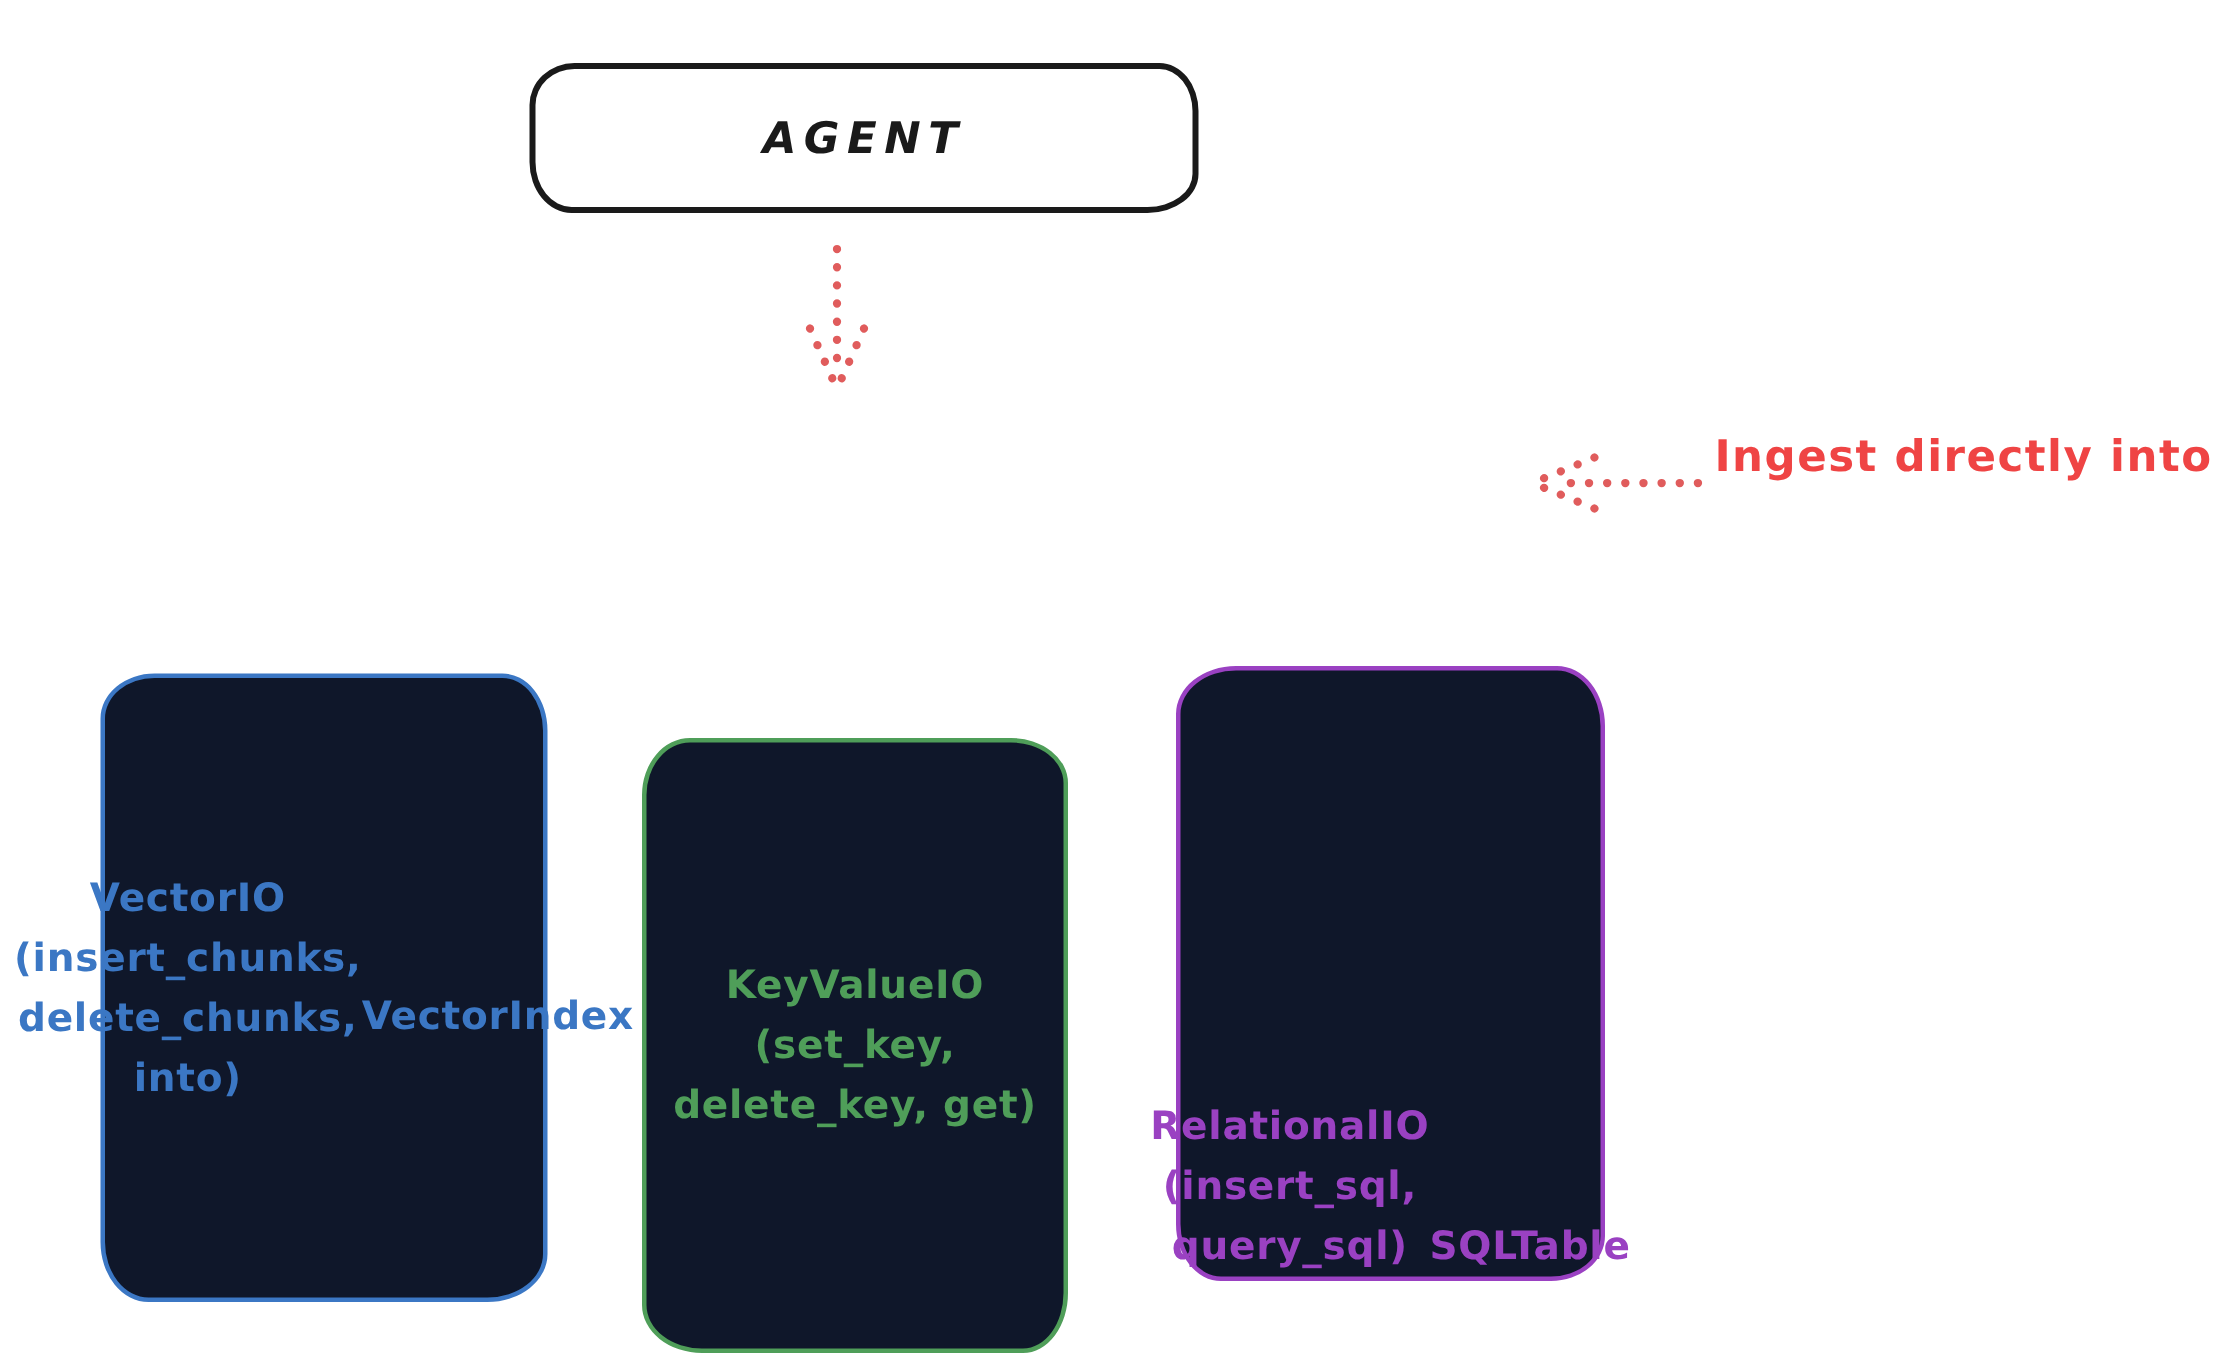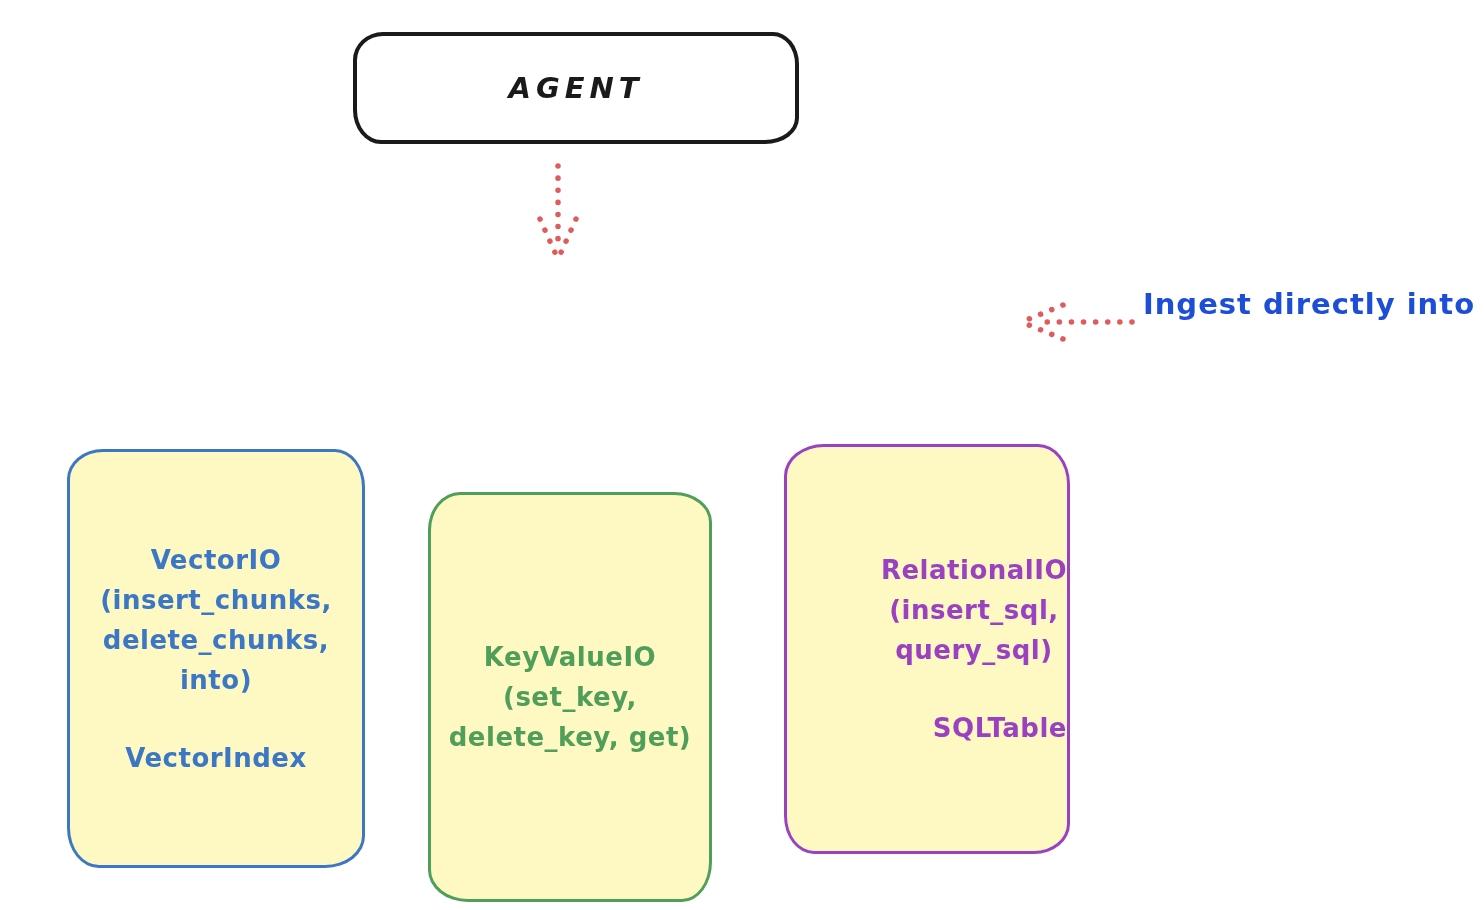--- a/index.html
+++ b/index.html
@@ -18,22 +18,22 @@
   .black-box {
     position: absolute;
     border: 4px solid #1a1a1a;
     background: #ffffff;
     display: flex;
     align-items: center;
     justify-content: center;
     box-sizing: border-box;
   }
   .agent-box {
-    left: 353px; top: 32px;
-    width: 446px; height: 112px;
+    left: 353px; top: 42px;
+    width: 446px; height: 100px;
     border-radius: 30px 26px 34px 28px / 28px 32px 26px 34px;
   }
   .rag-box {
     left: 153px; top: 269px;
     width: 828px; height: 124px;
     border-radius: 30px 26px 34px 28px / 34px 28px 30px 26px;
   }
   .black-label {
     font-size: 29px;
     font-weight: bold;
@@ -52,24 +52,24 @@
     width: 350px;
     text-align: center;
     font-size: 29px;
     font-weight: bold;
     line-height: 40px;
     letter-spacing: 1px;
   }
   .io-box {
     position: absolute;
     border: 3.5px solid;
-    background: #fef9c3;
+    background: #0f172a;
     box-sizing: border-box;
     display: flex;
-    flex-direction: column;
+    flex-direction: row;
     align-items: center;
     justify-content: center;
     text-align: center;
     font-size: 26px;
     font-weight: bold;
     line-height: 40px;
     letter-spacing: 0.5px;
   }
   .io-box-vector {
     left: 67px; top: 449px;
@@ -111,21 +111,21 @@
 
 
   <svg class="arrow" style="left:1014px; top:298px;" width="126" height="48" viewBox="0 0 126 48">
     <g fill="none" stroke-width="5.5" stroke-linecap="round" stroke-dasharray="0.1 12" style="stroke: rgb(224, 92, 92);">
       <path d="M118 24 L24 24"></path>
       <path d="M49 7 L10 23"></path>
       <path d="M49 41 L10 25"></path>
     </g>
   </svg>
 
-  <div class="annotation" style="color: #1d4ed8;">
+  <div class="annotation" style="color: #ef4444;">
     <div>Ingest directly into</div>
   </div>
 
   <div class="io-box io-box-vector" style="border-color: rgb(59, 119, 196); color: rgb(59, 119, 196);">
     <div class="io-lines">
       <div>VectorIO</div>
       <div>(insert_chunks,</div>
       <div>delete_chunks,</div>
       <div>into)</div>
     </div>

